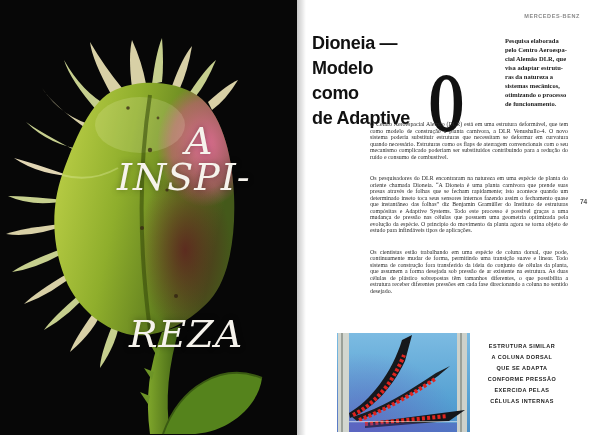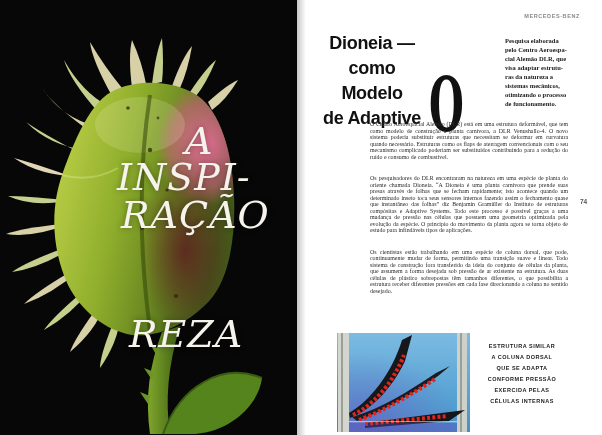--- a/index.html
+++ b/index.html
@@ -15,21 +15,21 @@
     position:absolute;color:#f6f3ec;font-family:"DejaVu Serif","Liberation Serif",serif;
     font-style:italic;font-size:38px;line-height:1;letter-spacing:1px;white-space:nowrap;
     text-shadow:0 0 6px rgba(0,0,0,.35);
   }
   .gutter{position:absolute;left:297px;top:0;width:9px;height:435px;
     background:linear-gradient(to right,rgba(0,0,0,.22),rgba(0,0,0,0));}
   
   .brand{position:absolute;left:470px;top:13px;width:110px;text-align:right;
     font-size:5.5px;letter-spacing:.6px;color:#8a8a8a;font-weight:bold;}
   .page-number{position:absolute;left:580px;top:198px;font-size:6.5px;font-weight:bold;color:#555;}
-  .article-title{position:absolute;left:312px;top:31px;width:120px;text-align:center;
+  .article-title{position:absolute;left:312px;top:31px;width:120px;text-align:left;
     font-weight:bold;font-size:18px;line-height:25px;letter-spacing:-0.3px;color:#111;}
   .drop-cap{position:absolute;left:429px;top:68px;font-family:"DejaVu Serif","Liberation Serif",serif;
     font-weight:bold;font-size:74px;line-height:1;color:#111;
     transform:scaleX(.54);transform-origin:left top;}
   .intro{position:absolute;left:505px;top:36px;width:78px;
     font-family:"Liberation Serif",serif;font-weight:bold;font-size:6.5px;line-height:9px;
     color:#222;white-space:pre-line;}
   .body-copy{position:absolute;left:370px;top:121px;width:198px;
     font-family:"Liberation Serif",serif;font-size:5.9px;line-height:6.5px;color:#2a2a2a;
     text-align:justify;}
@@ -111,33 +111,32 @@
         <circle cx="142" cy="228" r="2" fill="#3a2a15" opacity="0.8"></circle>
         <circle cx="128" cy="108" r="1.8" fill="#3a2a15" opacity="0.8"></circle>
         <circle cx="158" cy="118" r="1.4" fill="#3a2a15" opacity="0.7"></circle>
         <circle cx="176" cy="296" r="2" fill="#2c1c10" opacity="0.7"></circle>
         <path d="M62,175 C80,180 100,178 118,168" fill="none" stroke="rgba(230,240,170,0.35)" stroke-width="2"></path>
       </g>
     </svg>
 
     <div class="headline-line" style="left:185px;top:122px">A</div>
     <div class="headline-line" style="left:117px;top:158px">INSPI-</div>
-    <div class="headline-line" style="left:121px;top:196px">RAÇÃO</div>
     <div class="headline-line" style="left:129px;top:315px">REZA</div>
   </div>
 
   <div class="gutter"></div>
 
   <div class="brand">MERCEDES-BENZ</div>
   <div class="page-number">74</div>
 
   <div class="article-title">
     <div>Dioneia —</div>
+    <div>Modelo</div>
     <div>como</div>
-    <div>Modelo</div>
     <div>de Adaptive</div>
   </div>
 
   <div class="drop-cap">O</div>
 
   <div class="intro">Pesquisa elaborada
 pelo Centro Aeroespa-
 cial Alemão DLR, que
 visa adaptar estrutu-
 ras da natureza a

